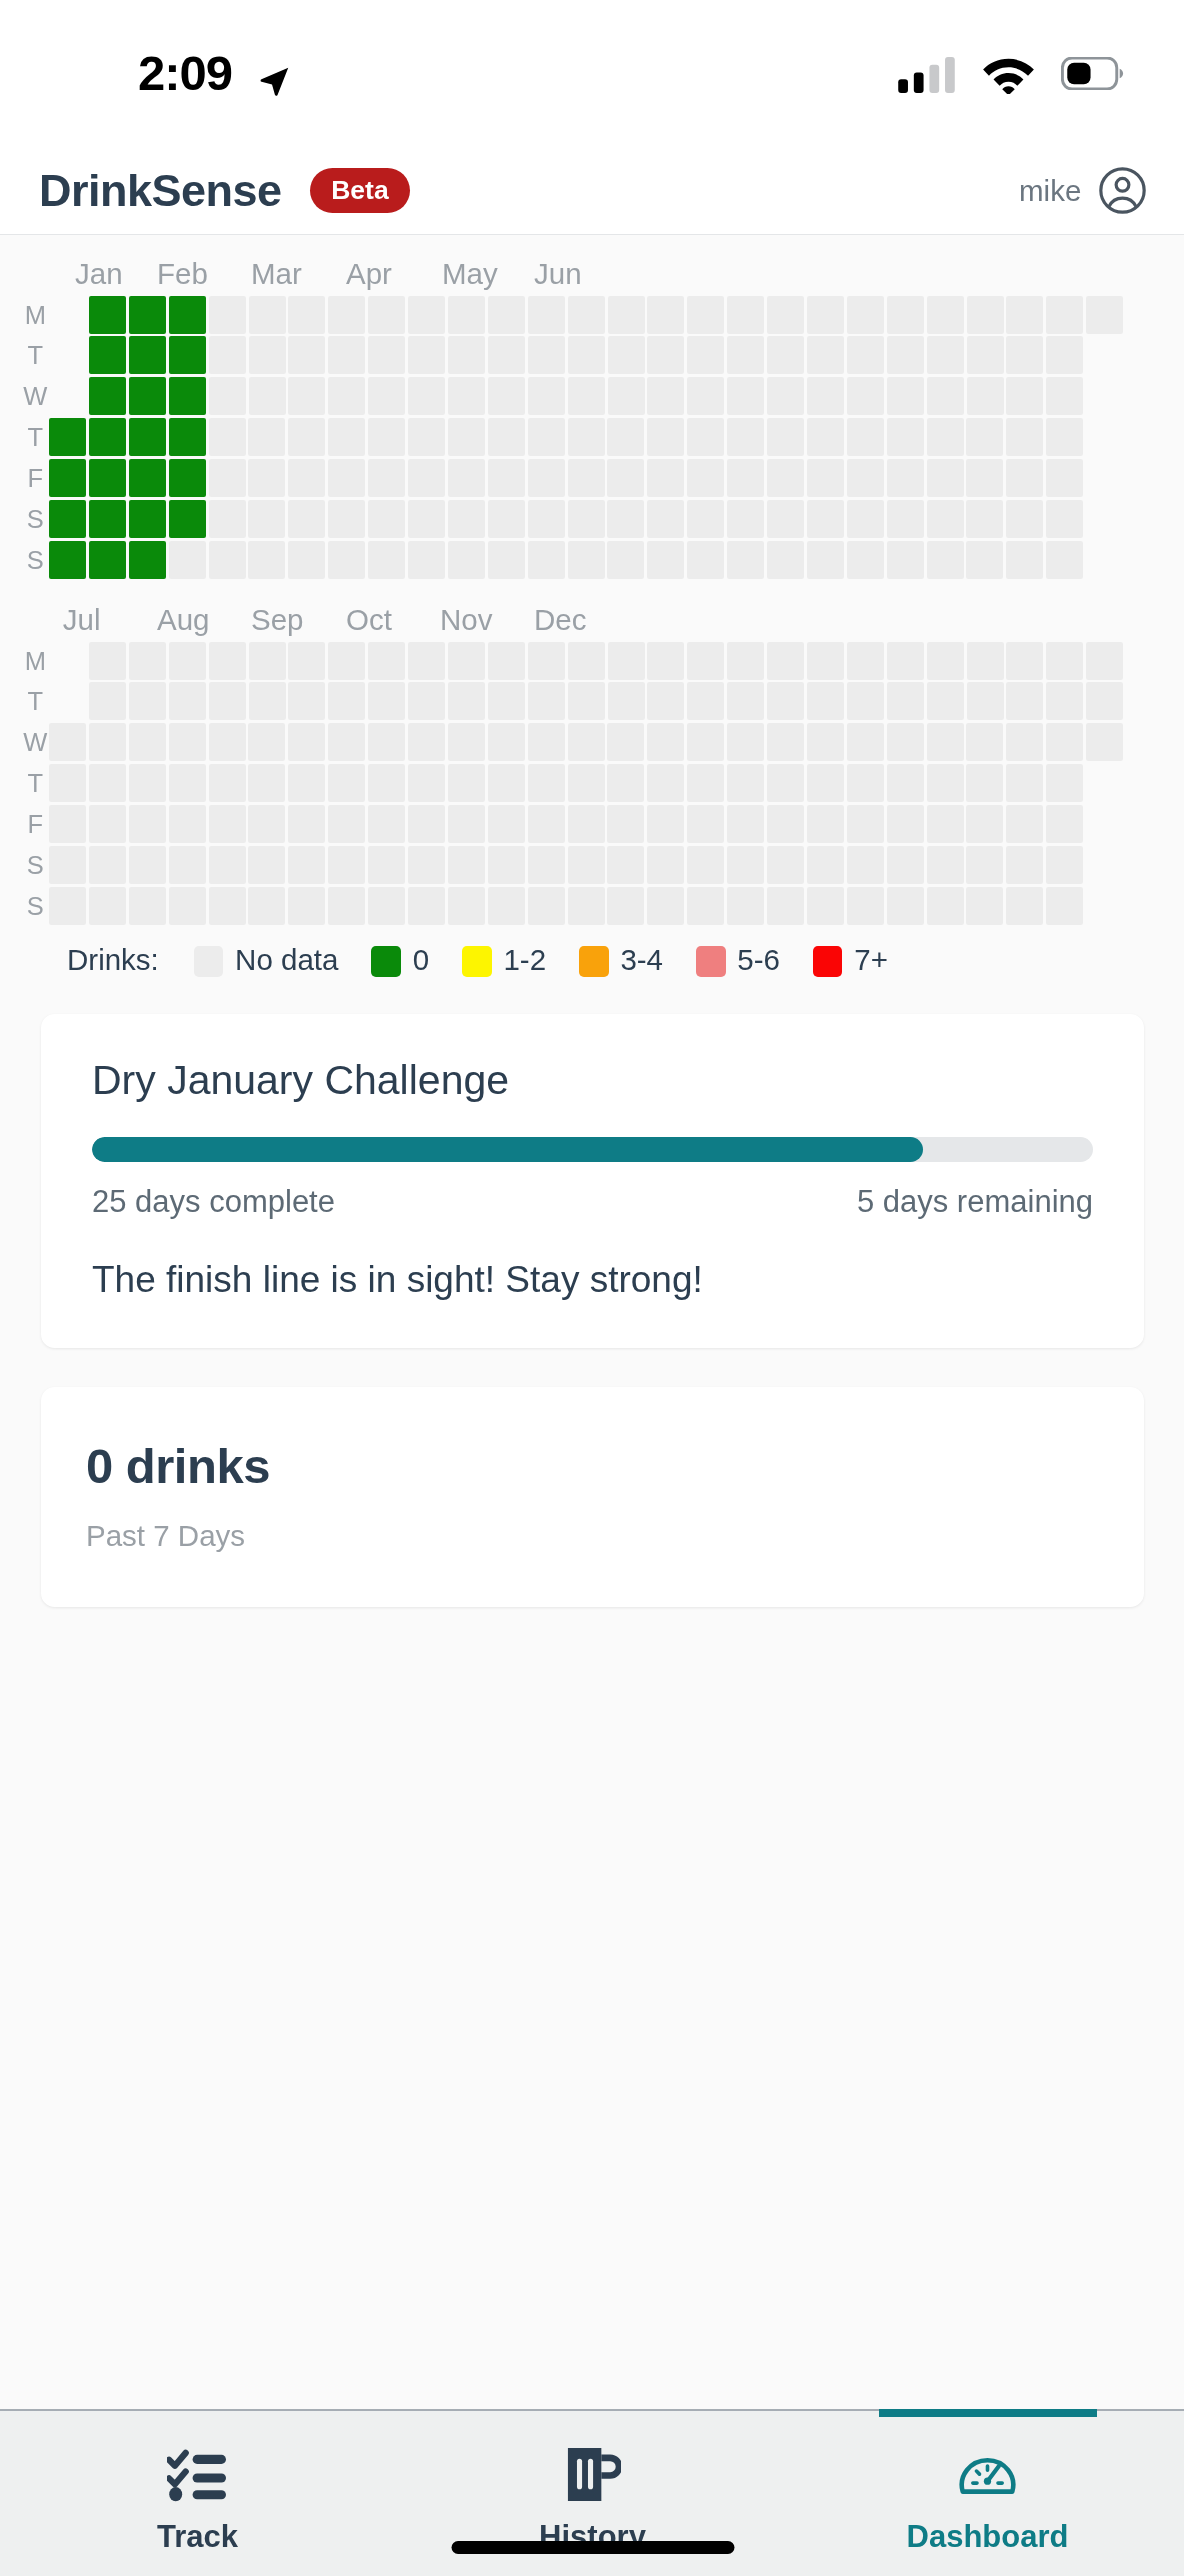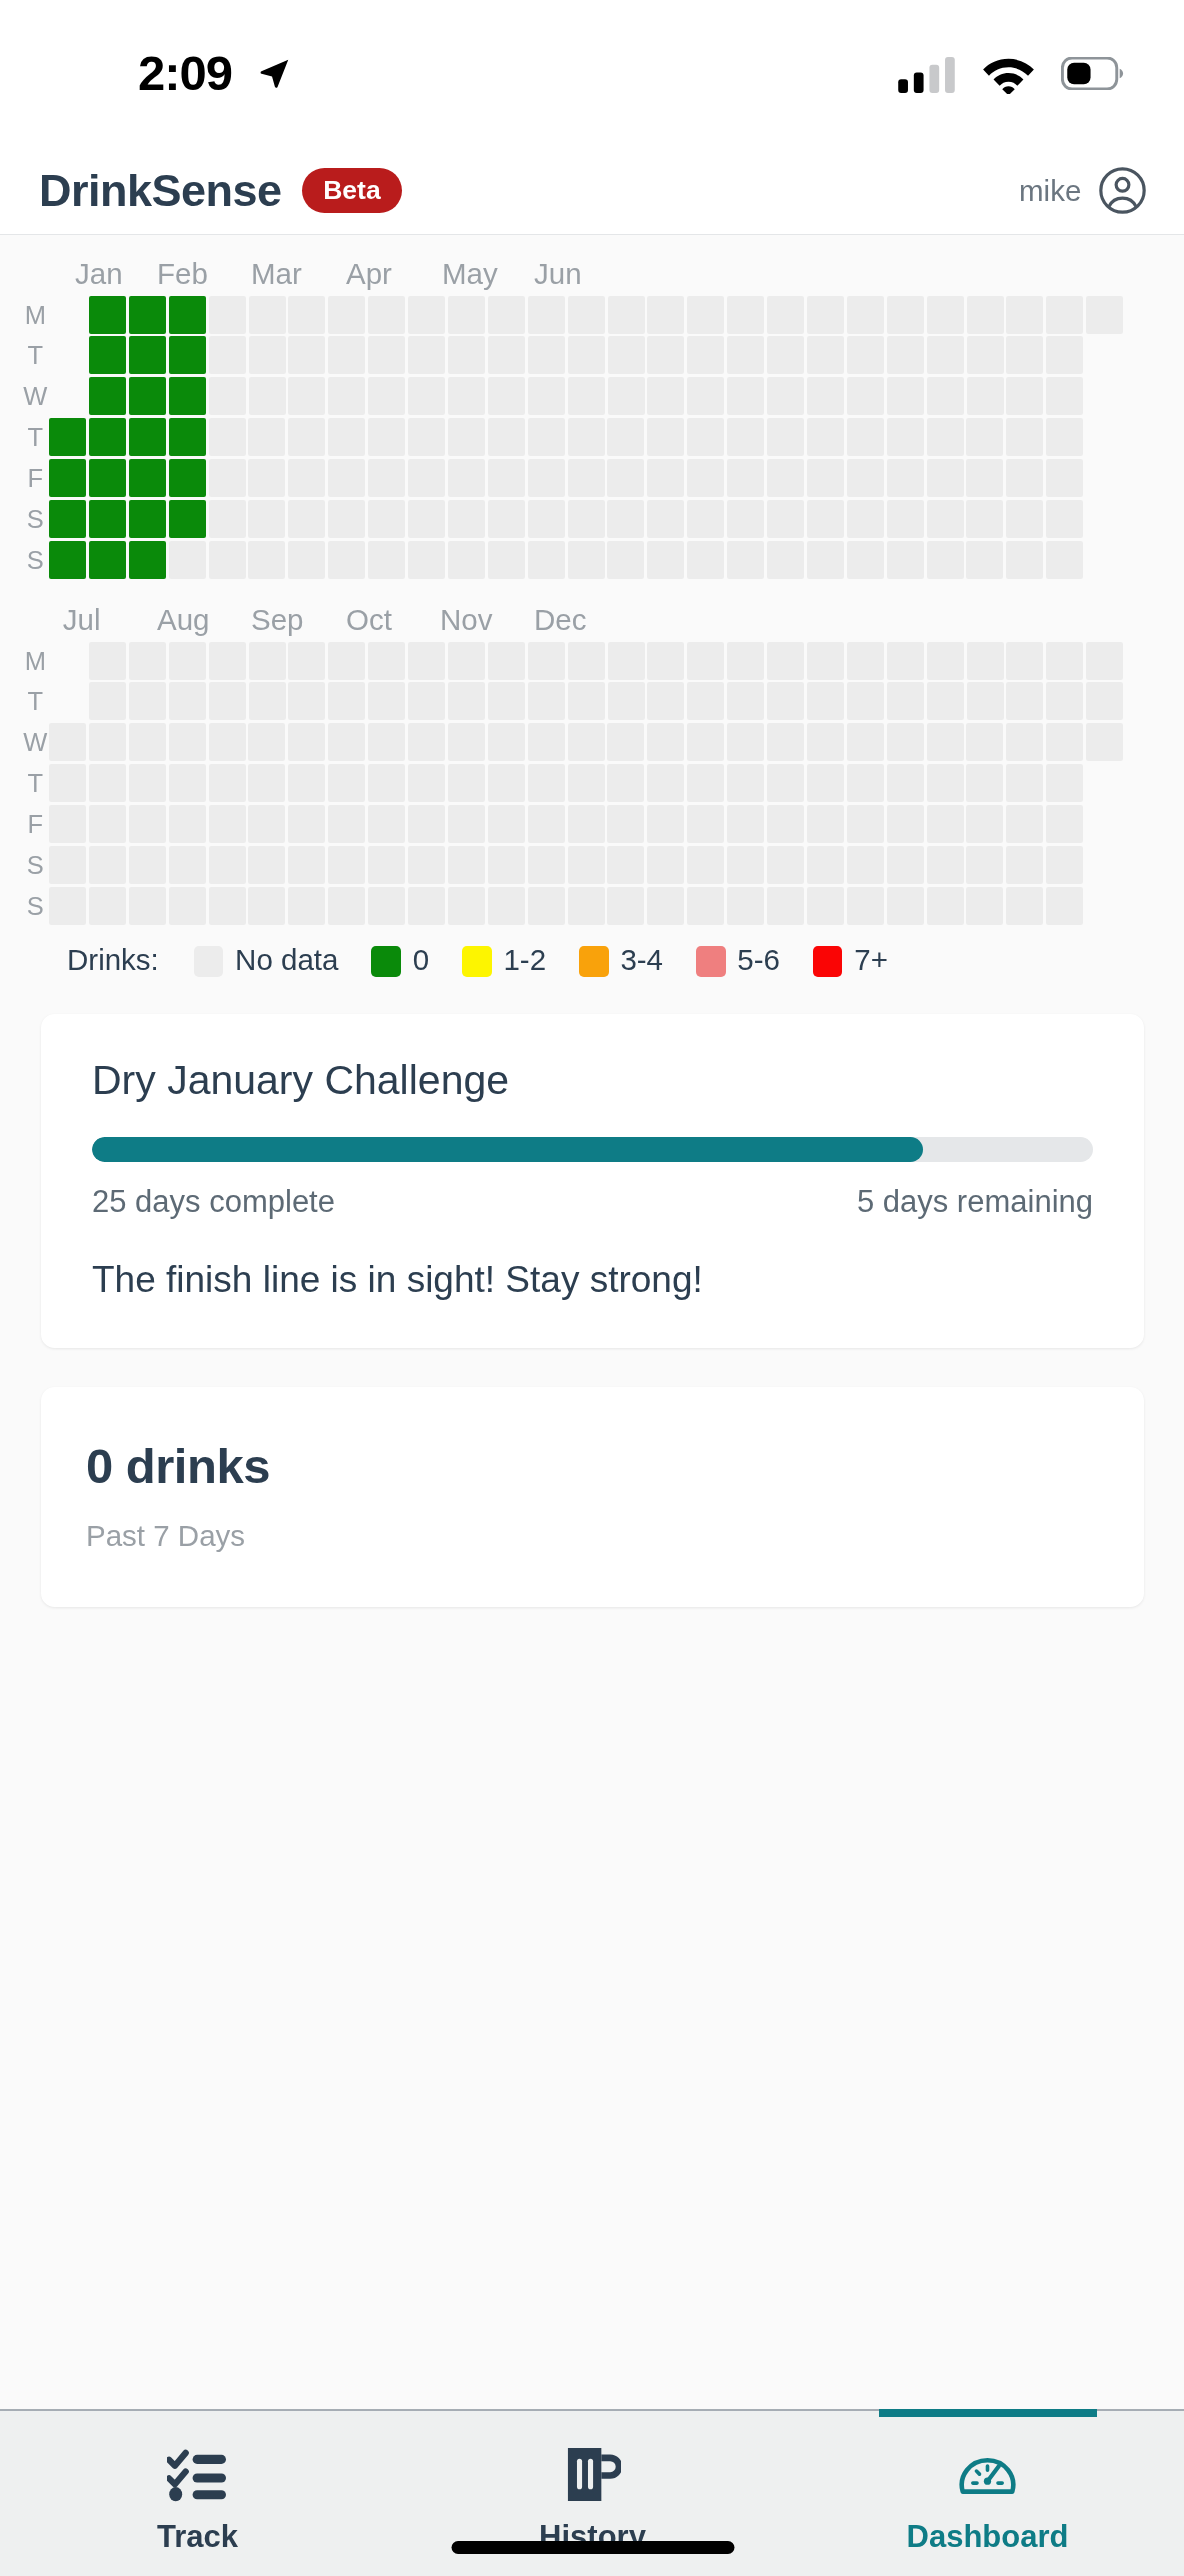--- a/index.html
+++ b/index.html
@@ -11,33 +11,33 @@
     overflow:hidden;
   }
   .phone { position:relative; width:1185px; height:2576px; background:#fafafa; display:flex; flex-direction:column; }
 
   
   .statusbar {
     height:147px; background:#ffffff; flex:0 0 147px;
     display:flex; align-items:center; justify-content:space-between;
     padding:0 61px 0 0; position:relative;
   }
-  .sb-left { display:flex; align-items:center; gap:26px; margin-left:138px; }
+  .sb-left { display:flex; align-items:flex-end; gap:26px; margin-left:138px; }
   .sb-time { font-size:49px; font-weight:600; color:#000; letter-spacing:-1px; line-height:1; }
   .sb-loc { width:33px; height:33px; display:block; }
   .sb-right { display:flex; align-items:center; gap:25.5px; }
   .sb-ic { display:block; }
 
   
   .appbar {
     flex:0 0 88px; background:#ffffff; display:flex; align-items:center;
     justify-content:space-between; padding:0 37px 0 39px;
     border-bottom:1px solid #e4e6e8;
   }
-  .brand { display:flex; align-items:center; gap:20px; }
+  .brand { display:flex; align-items:center; gap:28px; }
   .brand-name { font-size:45px; font-weight:700; color:#2c3e50; letter-spacing:-0.5px; }
   .beta {
     background:#b91c1c; color:#fff; font-size:26.5px; font-weight:600;
     padding:8.8px 21.6px; border-radius:29.5px; line-height:1;
   }
   .user { display:flex; align-items:center; gap:15.7px; }
   .user-name { font-size:29.5px; color:#6b7680; }
   .avatar-ic { display:block; }
 
   

